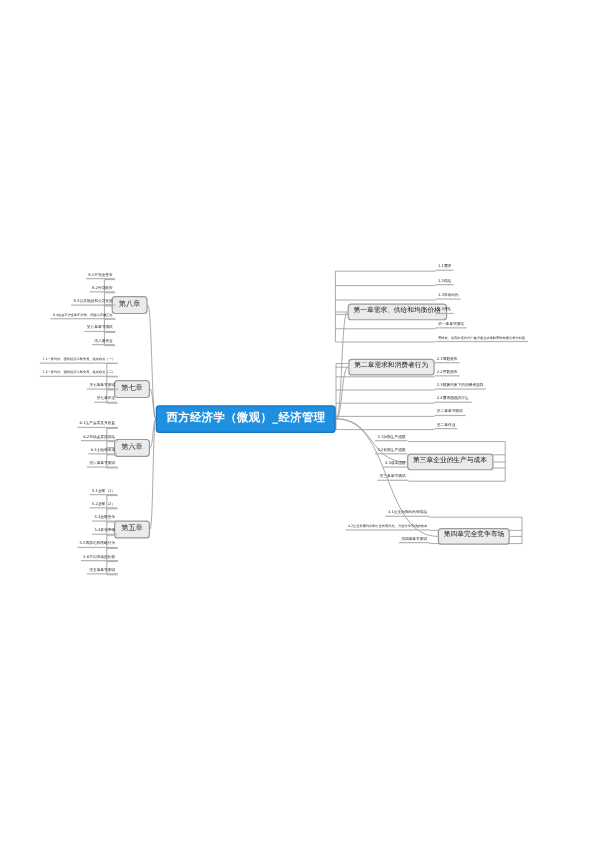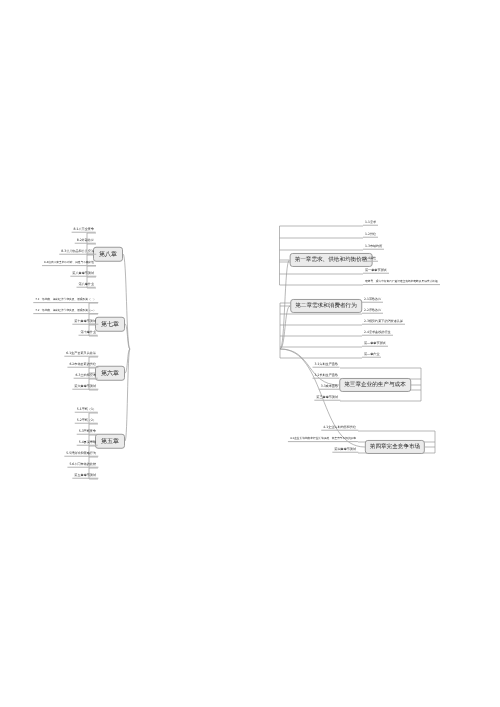--- a/index.html
+++ b/index.html
@@ -140,20 +140,21 @@
       <path d="M 95 441 L 89 441" fill="none" stroke="#9a9a9a" stroke-width="0.7"></path>
       <path d="M 89 413 L 89 479" fill="none" stroke="#9a9a9a" stroke-width="0.7"></path>
       <path d="M 89 413 L 98 413" fill="none" stroke="#9a9a9a" stroke-width="0.7"></path>
       <path d="M 89 424 L 98 424" fill="none" stroke="#9a9a9a" stroke-width="0.7"></path>
       <path d="M 89 435 L 98 435" fill="none" stroke="#9a9a9a" stroke-width="0.7"></path>
       <path d="M 89 446 L 98 446" fill="none" stroke="#9a9a9a" stroke-width="0.7"></path>
       <path d="M 89 457 L 98 457" fill="none" stroke="#9a9a9a" stroke-width="0.7"></path>
       <path d="M 89 468 L 98 468" fill="none" stroke="#9a9a9a" stroke-width="0.7"></path>
       <path d="M 89 479 L 98 479" fill="none" stroke="#9a9a9a" stroke-width="0.7"></path>
     </svg>
+<div class="node root" style="left: 205px; top: 349px;">西方经济学（微观）_经济管理</div>
     <div class="node chapter small" style="left: 331px; top: 260px;">第一章需求、供给和均衡价格</div>
     <div class="node leaf" style="left: 363px; top: 226px;">1.1需求</div>
     <div class="node leaf" style="left: 363px; top: 238px;">1.2供给</div>
     <div class="node leaf" style="left: 363px; top: 250px;">1.3市场均衡</div>
     <div class="node leaf" style="left: 363px; top: 262px;">1.4弹性</div>
     <div class="node leaf" style="left: 363px; top: 274px;">第一章章节测试</div>
     <div class="node leaf tiny" style="left: 363px; top: 285px;">蜜蜂导、观实中很青代仁遍没建立农场和蜜蜂效果供求分析框</div>
     <div class="node chapter small" style="left: 326px; top: 306px;">第二章需求和消费者行为</div>
     <div class="node leaf" style="left: 362px; top: 303px;">2.1基数效应</div>
     <div class="node leaf" style="left: 362px; top: 314px;">2.2序数效应</div>

